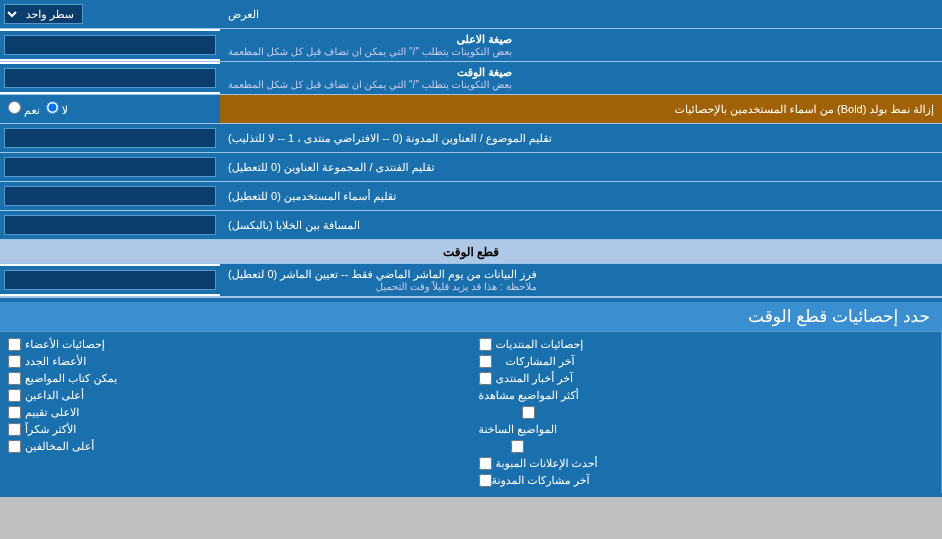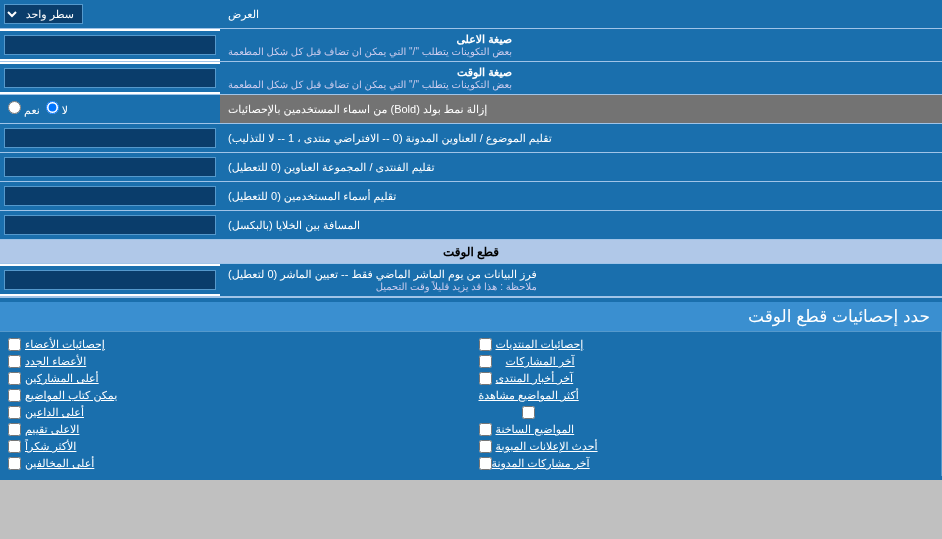--- a/index.html
+++ b/index.html
@@ -101,30 +101,30 @@
       direction: rtl;
     }
     
     .radio-row {
       display: flex;
       align-items: center;
       border-bottom: 1px solid #a0c4e8;
       min-height: 28px;
     }
     .radio-label {
-      background: #737373;
+      background: #a16207;
       color: #fff;
       padding: 4px 8px;
       flex: 1;
       text-align: right;
       font-size: 11px;
       min-height: 28px;
       display: flex;
       align-items: center;
-      justify-content: flex-end;
+      justify-content: flex-start;
     }
     .radio-input-area {
       background: #1a6fad;
       width: 220px;
       min-width: 220px;
       display: flex;
       align-items: center;
       justify-content: flex-end;
       padding: 2px 8px;
       min-height: 28px;
@@ -162,21 +162,20 @@
     }
     .checkbox-item {
       display: flex;
       align-items: center;
       justify-content: flex-end;
       gap: 4px;
       padding: 2px 0;
       color: #fff;
       font-size: 11px;
       direction: rtl;
-      text-decoration: underline;
     }
     .checkbox-item input[type="checkbox"] {
       margin: 0;
     }
   </style>
 </head>
 <body>
 
 <div class="main-container">
 
@@ -308,21 +307,21 @@
       <input type="checkbox" style="">
     </label>
           </div>
           <div class="checkbox-item">
             <label style="display:flex;align-items:center;gap:4px;color:#fff;font-size:11px;flex-direction:column;">
       <span>أكثر المواضيع مشاهدة</span>
       <input type="checkbox" style="">
     </label>
           </div>
           <div class="checkbox-item">
-            <label style="display:flex;align-items:center;gap:4px;color:#fff;font-size:11px;">
+            <label style="display:flex;align-items:center;gap:4px;color:#fff;font-size:11px;flex-direction:column;">
       <span>المواضيع الساخنة</span>
       <input type="checkbox" style="">
     </label>
           </div>
           <div class="checkbox-item">
             <label style="display:flex;align-items:center;gap:4px;color:#fff;font-size:11px;">
       <span>أحدث الإعلانات المبوبة</span>
       <input type="checkbox" style="">
     </label>
           </div>
@@ -342,26 +341,20 @@
     </label>
           </div>
           <div class="checkbox-item">
             <label style="display:flex;align-items:center;gap:4px;color:#fff;font-size:11px;">
       <span>الأعضاء الجدد</span>
       <input type="checkbox" style="">
     </label>
           </div>
           <div class="checkbox-item">
             <label style="display:flex;align-items:center;gap:4px;color:#fff;font-size:11px;">
-      <span>أعلى المشاركين</span>
-      <input type="checkbox" style="">
-    </label>
-          </div>
-          <div class="checkbox-item">
-            <label style="display:flex;align-items:center;gap:4px;color:#fff;font-size:11px;">
       <span>يمكن كتاب المواضيع</span>
       <input type="checkbox" style="">
     </label>
           </div>
           <div class="checkbox-item">
             <label style="display:flex;align-items:center;gap:4px;color:#fff;font-size:11px;">
       <span>أعلى الداعين</span>
       <input type="checkbox" style="">
     </label>
           </div>

